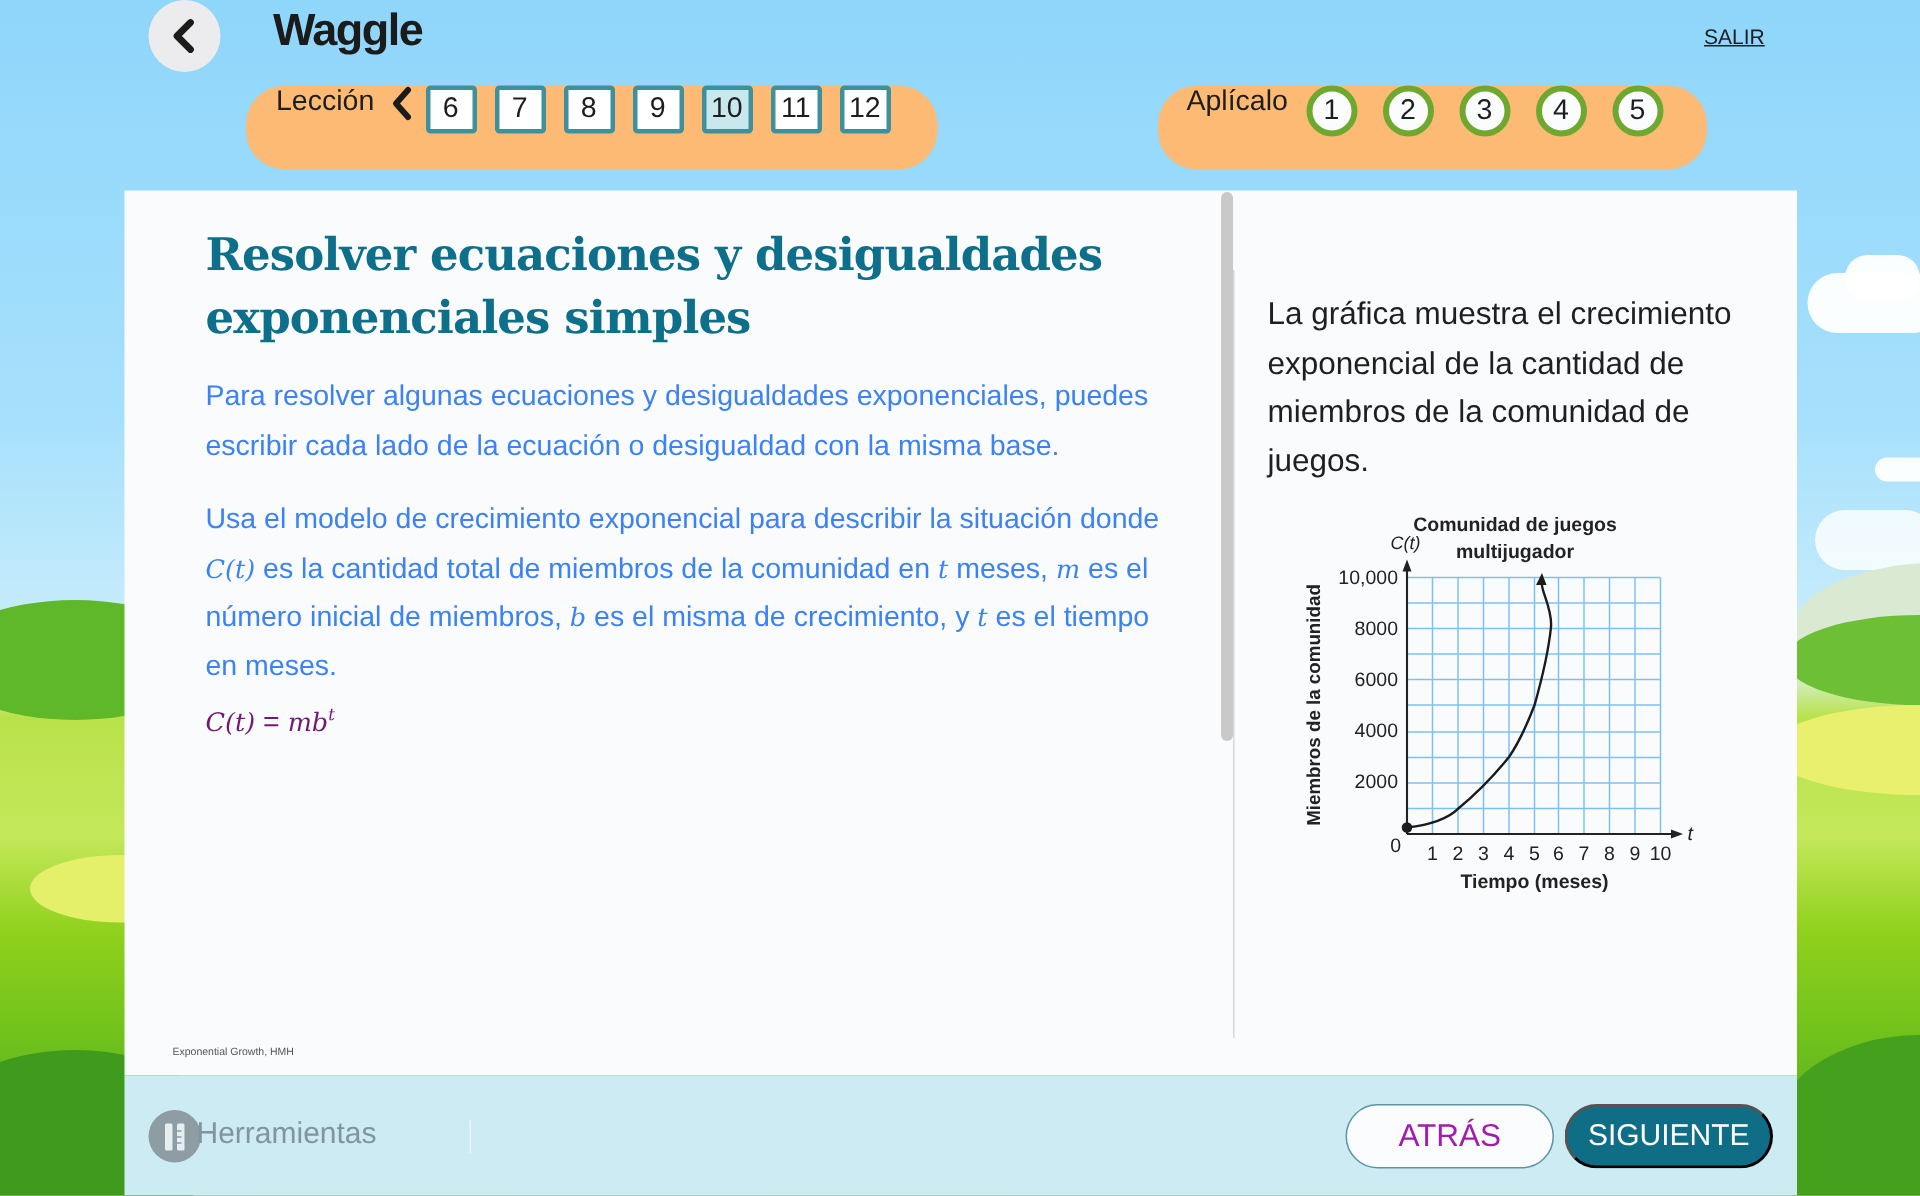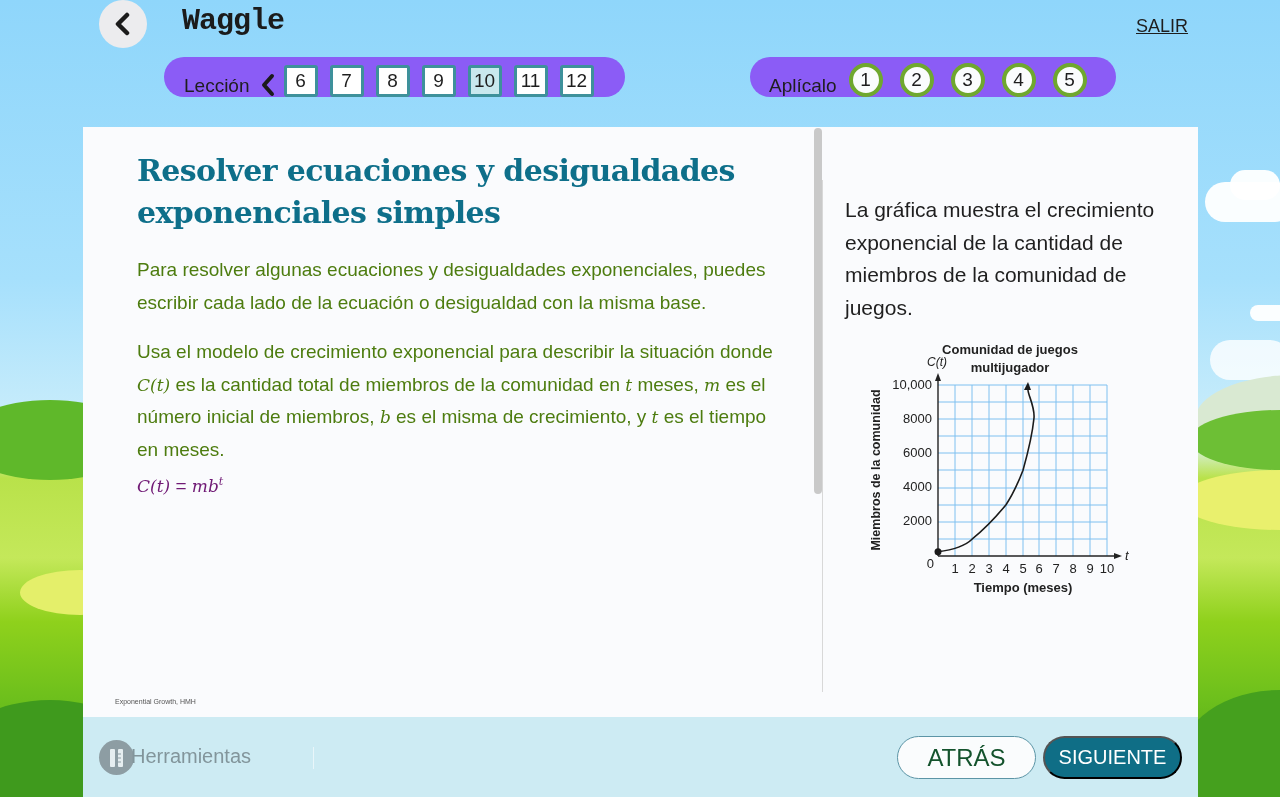--- a/index.html
+++ b/index.html
@@ -11,34 +11,34 @@
   }
   .bg-layer { position: absolute; inset: 0; }
   .cloud { position: absolute; background: #fff; border-radius: 50px; opacity: 0.95; }
   .hill { position: absolute; border-radius: 50%; }
 
   .back-circle {
     position: absolute; left: 99px; top: 0px; width: 48px; height: 48px;
     border-radius: 50%; background: #ececee; display: flex; align-items: center; justify-content: center;
   }
   .logo {
-    position: absolute; left: 182px; top: 4px; font-family: Liberation Mono, monospace;
+    position: absolute; left: 182px; top: 4px; font-family: Liberation Sans, sans-serif;
     font-weight: bold; font-size: 30px; color: #1b1b1b; letter-spacing: -1px;
   }
   .salir {
     position: absolute; left: 1136px; top: 16px; font-family: "Liberation Sans", sans-serif;
-    font-size: 18px; color: #1e1e1e; text-decoration: underline;
+    font-size: 14px; color: #1e1e1e; text-decoration: underline;
   }
 
   .pill {
-    position: absolute; top: 57px; height: 40px; background: #8b5cf6; border-radius: 26px;
-    display: flex; align-items: flex-end;
+    position: absolute; top: 57px; height: 56px; background: #fdba74; border-radius: 26px;
+    display: flex; align-items: flex-start;
   }
   .pill-lesson { left: 164px; width: 461px; padding-left: 20px; }
-  .pill-apply { left: 750px; width: 366px; padding-left: 19px; }
+  .pill-apply { left: 772px; width: 366px; padding-left: 19px; }
   .pill-label { font-family: "Liberation Sans", sans-serif; font-size: 19px; color: #1e1e1e; margin-right: 10px; }
   .lesson-chev { margin-right: 8px; display: flex; align-items: center; }
   .lesson-box {
     width: 34px; height: 32px; border: 3px solid #3e919b; border-radius: 3px;
     display: flex; align-items: center; justify-content: center; margin-right: 12px;
     font-family: "Liberation Sans", sans-serif; font-size: 19px; color: #1e1e1e; background: #fff;
   }
   .lesson-box.active { background: #c9e8ee; }
   .apply-circle {
     width: 34px; height: 34px; border: 4px solid #6fa82e; border-radius: 50%;
@@ -54,25 +54,26 @@
     position: absolute; left: 814px; top: 128px; width: 8px; height: 366px;
     background: #c9c9c9; border-radius: 4px;
   }
   .divider-v {
     position: absolute; left: 822px; top: 180px; width: 1px; height: 512px; background: #d8d8d8;
   }
 
   .left-col { position: absolute; left: 137px; top: 150px; width: 650px; }
   .title {
     font-family: "DejaVu Serif", serif; font-size: 30px; line-height: 42px; color: #0e6f8a;
-    letter-spacing: -0.6px; margin-bottom: 20px;
+    letter-spacing: -0.6px; margin-bottom: 0;
   }
   .para {
-    font-family: "Liberation Sans", sans-serif; font-size: 19px; line-height: 32.5px; color: #4d7c0f;
+    font-family: "Liberation Sans", sans-serif; font-size: 19px; line-height: 32.5px; color: #3b82f6;
     margin-bottom: 17px;
+    margin-top: 15px;
   }
   .para i, .eq i { font-family: "DejaVu Serif", serif; font-style: italic; font-size: 17px; }
   .eq {
     font-family: "Liberation Sans", sans-serif; font-size: 19px; line-height: 32px; color: #701a75;
   }
   .eq sup { font-size: 11px; font-family: "DejaVu Serif", serif; font-style: italic; }
   .caption {
     position: absolute; left: 115px; top: 698px; font-family: "Liberation Sans", sans-serif;
     font-size: 7px; color: #555;
   }
@@ -91,22 +92,22 @@
     position: absolute; left: 99px; top: 740px; width: 35px; height: 35px; border-radius: 50%;
     background: #8d9da3; display: flex; align-items: center; justify-content: center;
   }
   .tools-label {
     position: absolute; left: 131px; top: 745px; font-family: "Liberation Sans", sans-serif;
     font-size: 20px; color: #82959b;
   }
   .footer-sep { position: absolute; left: 313px; top: 747px; width: 1px; height: 22px; background: #e9f6fa; }
   .btn-back {
     position: absolute; left: 897px; top: 736px; width: 139px; height: 43px; border-radius: 22px;
-    border: 1.5px solid #5c95a6; background: #fafcfd; color: #14532d;
-    font-family: "Liberation Sans", sans-serif; font-size: 24px; display: flex; align-items: center; justify-content: center;
+    border: 1.5px solid #5c95a6; background: #fafcfd; color: #a21caf;
+    font-family: "Liberation Sans", sans-serif; font-size: 21px; display: flex; align-items: center; justify-content: center;
   }
   .btn-next {
     position: absolute; left: 1043px; top: 736px; width: 139px; height: 43px; border-radius: 22px;
     background: #0f6e86; color: #fff;
     font-family: "Liberation Sans", sans-serif; font-size: 20px; display: flex; align-items: center; justify-content: center;
   }
 </style>
 </head>
 <body>
 

